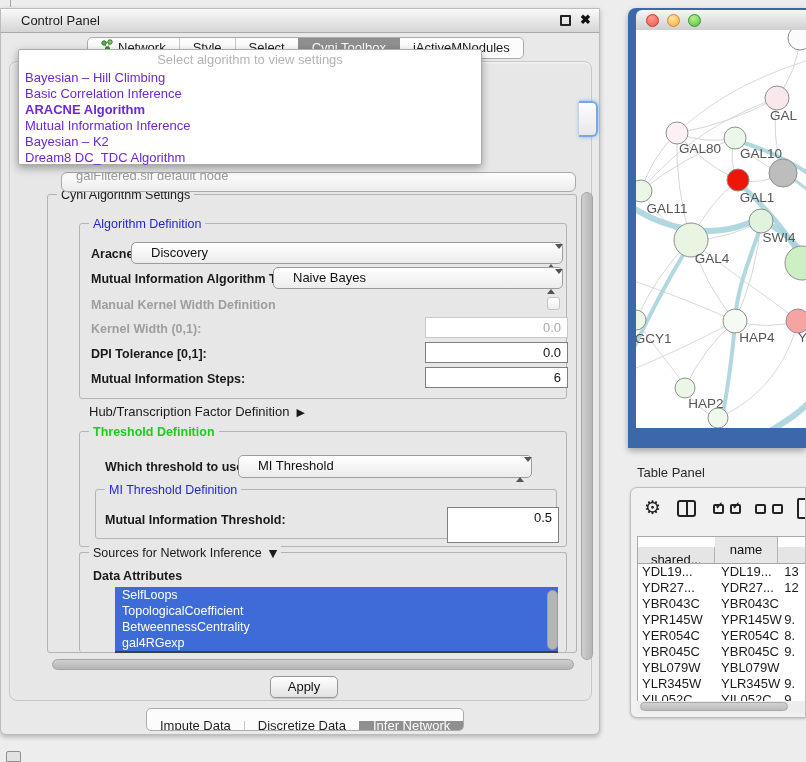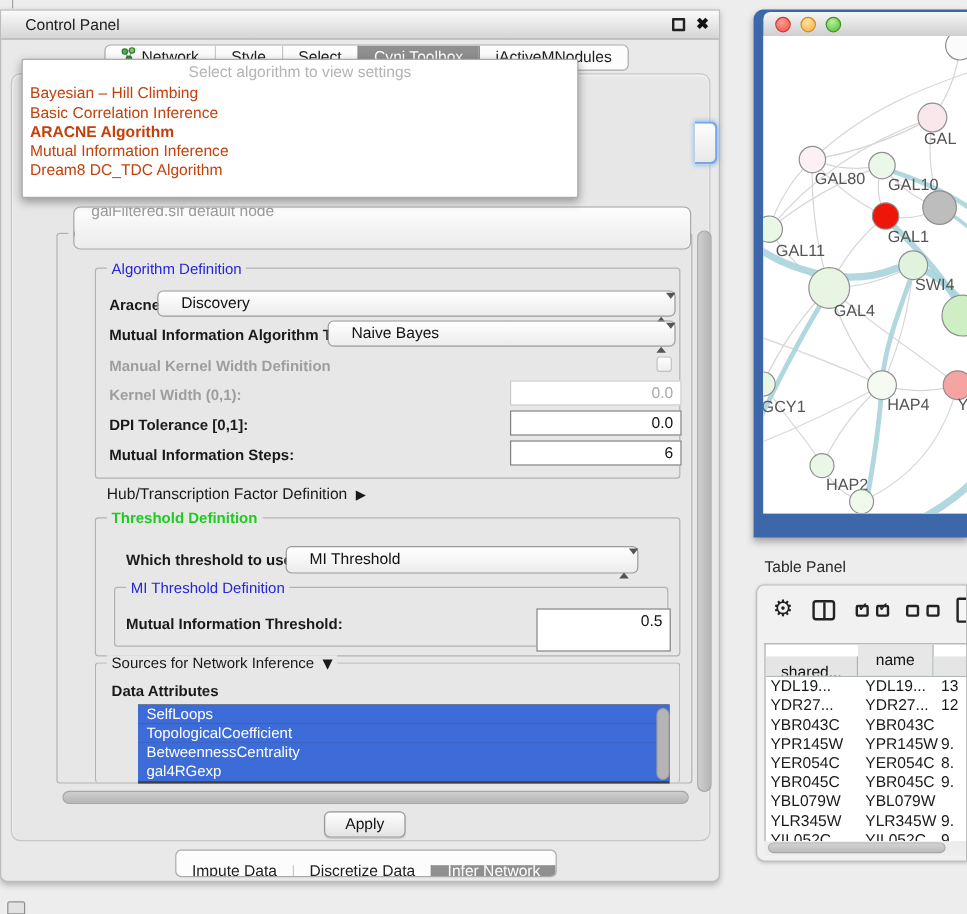--- a/index.html
+++ b/index.html
@@ -27,28 +27,28 @@
   .seg.sel + .seg { border-left-color:#8f8f8f; }
 
   .cp-content { position:absolute; left:8px; top:52px; width:583px; height:640px;
                 background:#e7e7e7; border:1px solid #c6c6c6; border-radius:8px;
                 box-shadow:inset 0 1px 2px rgba(255,255,255,.8); }
 
   
   .popup { position:absolute; left:18px; top:49px; width:464px; height:116px; background:#fff;
            border:1px solid #ababab; border-radius:2px; box-shadow:0 3px 8px rgba(0,0,0,.35); z-index:30; }
   .popup-placeholder { height:20px; line-height:20px; text-align:center; color:#b4b4b4; font-size:13px; }
-  .pitem { height:16px; line-height:16px; padding-left:6px; font-size:13px; color:#c2410c; white-space:nowrap; }
+  .pitem { height:16px; line-height:16px; padding-left:6px; font-size:13px; color:#6d28d9; white-space:nowrap; }
   .pitem.bold { font-weight:bold; }
 
   
   .focus-fragment { position:absolute; left:578px; top:92px; width:19px; height:36px;
                     background:linear-gradient(#fdfdfd,#e8e8e8); border:2px solid #76a7e8;
                     border-left:none; border-radius:0 6px 6px 0; box-shadow:0 0 4px #86b4ef; z-index:5; }
-  .bg-combo { position:absolute; left:60px; top:163px; width:515px; height:36px; overflow:hidden;
+  .bg-combo { position:absolute; left:60px; top:163px; width:515px; height:20px; overflow:hidden;
               background:linear-gradient(#fdfdfd,#ececec); border:1px solid #a9a9a9; border-radius:6px; z-index:4; }
   .bg-combo span { position:absolute; left:14px; top:-5px; font-size:13px; color:#9a9a9a; }
 
   
   .fs { position:absolute; border:1px solid #b3b3b3; border-radius:3px; }
   .legend { position:absolute; font-size:12.5px; background:#e7e7e7; padding:0 4px; white-space:nowrap; z-index:2; }
   .legend.blue { color:#2525d8; }
   .legend.green { color:#1ecb1e;font-weight:bold; }
 
   .lbl { position:absolute; font-size:12.5px; font-weight:bold; color:#1a1a1a; white-space:nowrap; }
@@ -402,18 +402,19 @@
       </div>
   </div>
 
   <div class="popup">
     <div class="popup-placeholder">Select algorithm to view settings</div>
     <div id="popup-items">
         <div class="pitem">Bayesian – Hill Climbing</div>
         <div class="pitem">Basic Correlation Inference</div>
         <div class="pitem bold">ARACNE Algorithm</div>
         <div class="pitem">Mutual Information Inference</div>
+        <div class="pitem">Bayesian – K2</div>
         <div class="pitem">Dream8 DC_TDC Algorithm</div>
       </div>
   </div>
 
   <div class="corner-icon"></div>
 </div>
 
 </body></html>

